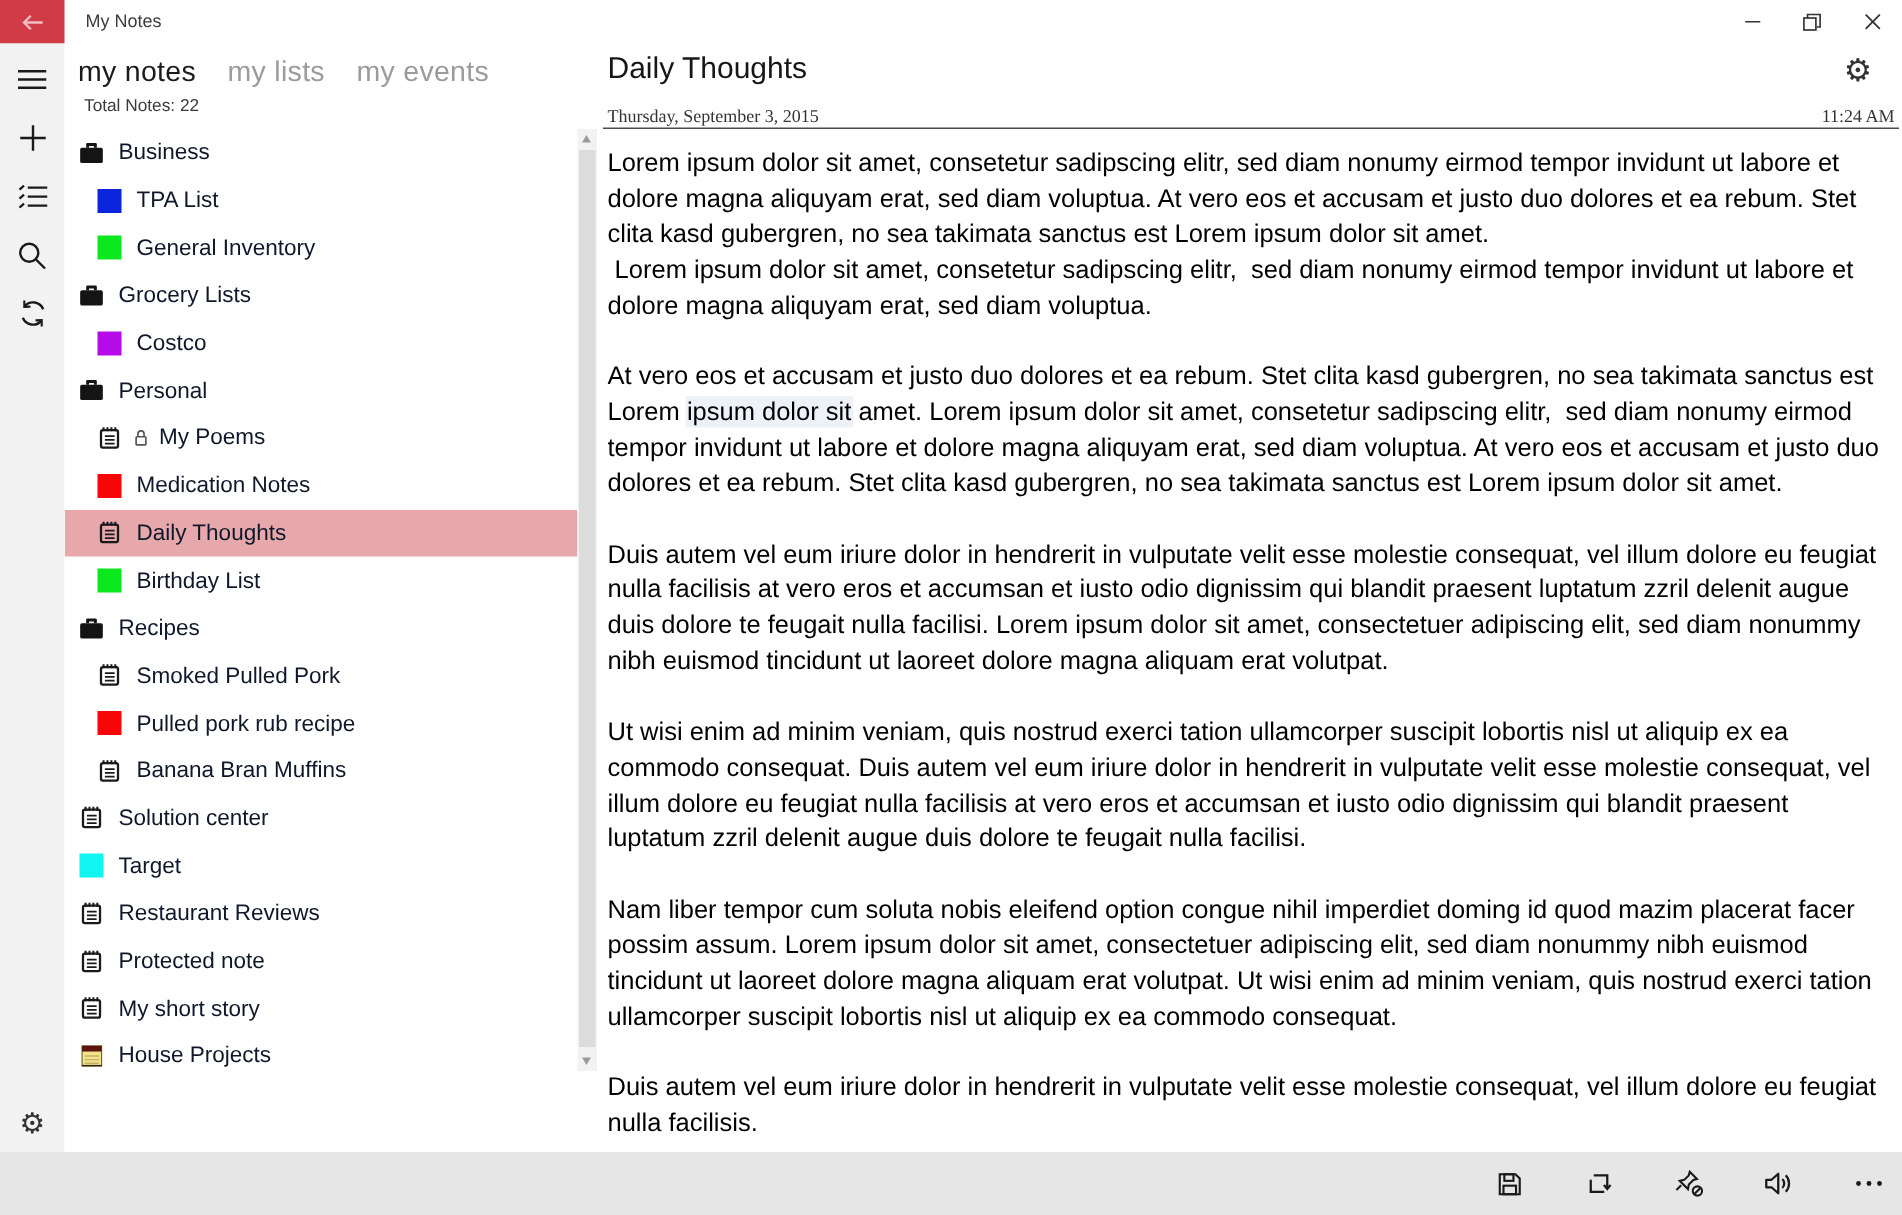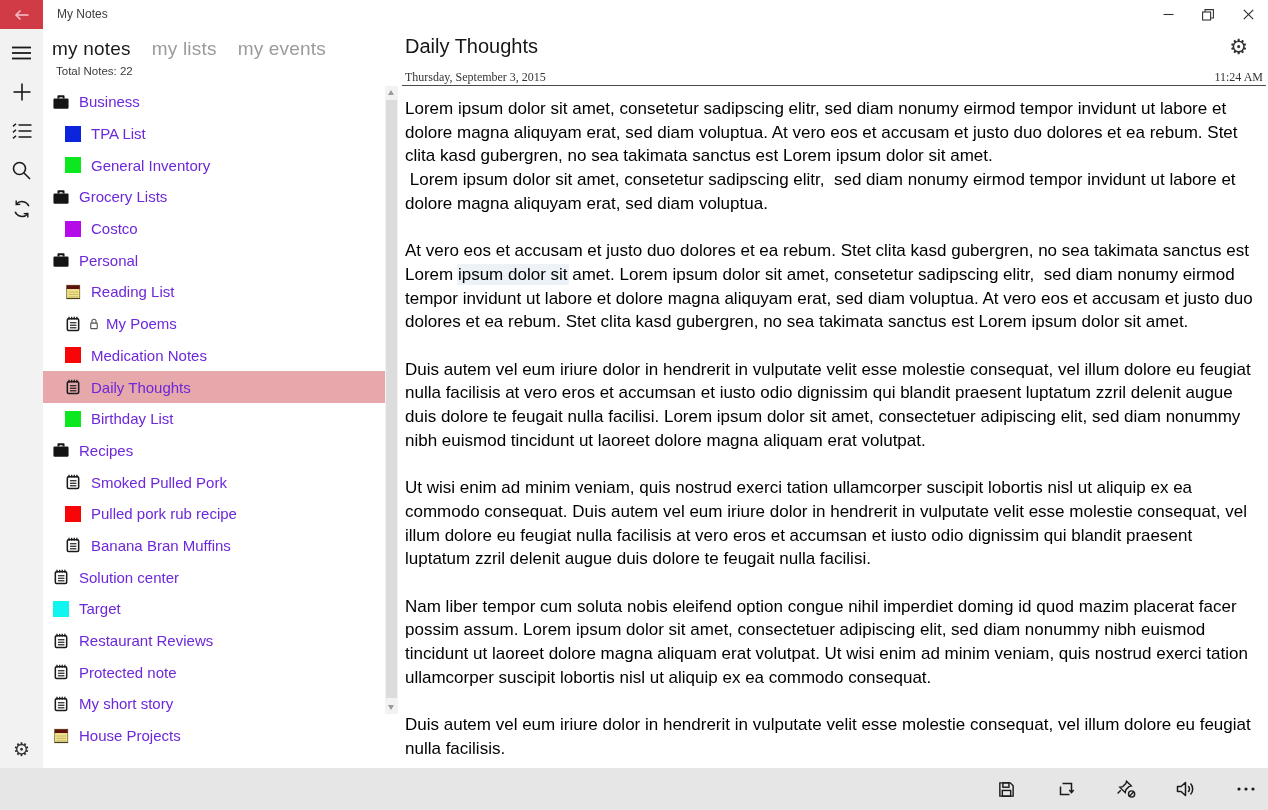--- a/index.html
+++ b/index.html
@@ -26,21 +26,21 @@
   .tabs { display:flex; column-gap:21px; padding:9px 0 0 9px; align-items:baseline; }
   .tab { font-size:19px; color:#9b9b9b; letter-spacing:.2px; }
   .tab.active { color:#1b1b1b; }
   .total-notes { font-size:11.5px; color:#3b3b3b; padding:5px 0 0 13px; }
   .notes-list { position:absolute; left:0; top:57px; width:342px; height:682px; overflow:hidden; }
   .note-row { display:flex; align-items:center; height:31.7px; padding-left:8px; }
   .note-row.lvl1 { padding-left:20px; }
   .note-row.selected { background:var(--selection-pink); }
   .row-icon { width:19px; height:19px; display:inline-flex; align-items:center; justify-content:center; margin-right:9px; flex:0 0 auto; }
   .row-lock { display:none; margin-right:6px; margin-left:-3px; }
-  .row-label { font-size:15px; color:#6d28d9; white-space:nowrap; }
+  .row-label { font-size:15px; color:#0f172a; white-space:nowrap; }
   .sq { width:16px; height:16px; display:inline-block; }
 
   
   .nav-scrollbar { position:absolute; right:0; top:57px; width:13px; height:628px; background:#f2f2f2; }
   .sb-arrow-up { position:absolute; top:4px; left:3px; width:0; height:0;
     border-left:3.5px solid transparent; border-right:3.5px solid transparent; border-bottom:5px solid #9a9a9a; }
   .sb-arrow-down { position:absolute; bottom:4px; left:3px; width:0; height:0;
     border-left:3.5px solid transparent; border-right:3.5px solid transparent; border-top:5px solid #9a9a9a; }
   .sb-thumb { position:absolute; top:14px; left:1px; width:11px; height:598px; background:#dcdcdc; }
 
@@ -193,34 +193,20 @@
           <svg width="18" height="16" viewBox="0 0 20 18" fill="#141414">
     <path d="M7 1.5h6a1 1 0 0 1 1 1V5h-2.2V3.7H8.2V5H6V2.5a1 1 0 0 1 1-1z"></path>
     <rect x="1.5" y="5" width="17" height="11.5" rx="1.4"></rect>
   </svg>
         </span>
 
     <span class="row-label">Personal</span>
   </div>
       <div class="note-row lvl1">
     <span class="row-icon">
-          <svg width="18" height="18" viewBox="0 0 20 20">
-    <rect x="3" y="2.5" width="14.5" height="15" fill="#F0E38C" stroke="#6b5b16" stroke-width="0.8"></rect>
-    <rect x="3" y="2.5" width="14.5" height="4.2" fill="#5C1410"></rect>
-    <line x1="5" y1="10" x2="15.6" y2="10" stroke="#C3B264" stroke-width="1"></line>
-    <line x1="5" y1="12.7" x2="15.6" y2="12.7" stroke="#C3B264" stroke-width="1"></line>
-    <line x1="5" y1="15.4" x2="15.6" y2="15.4" stroke="#C3B264" stroke-width="1"></line>
-    <rect x="3" y="16.6" width="14.5" height="0.9" fill="#2a2313"></rect>
-  </svg>
-        </span>
-
-    <span class="row-label">Reading List</span>
-  </div>
-      <div class="note-row lvl1">
-    <span class="row-icon">
           <svg width="18" height="18" viewBox="0 0 20 20" fill="none" stroke="#1a1a1a">
     <rect x="3.7" y="4.2" width="12.6" height="13" rx="1.4" stroke-width="1.7"></rect>
     <line x1="6.6" y1="8.6" x2="13.8" y2="8.6" stroke-width="1.3"></line>
     <line x1="6.6" y1="11.4" x2="13.8" y2="11.4" stroke-width="1.3"></line>
     <line x1="6.6" y1="14.2" x2="13.8" y2="14.2" stroke-width="1.3"></line>
     <line x1="5.6" y1="2" x2="5.6" y2="5" stroke-width="1.5"></line>
     <line x1="8.5" y1="2" x2="8.5" y2="5" stroke-width="1.5"></line>
     <line x1="11.4" y1="2" x2="11.4" y2="5" stroke-width="1.5"></line>
     <line x1="14.3" y1="2" x2="14.3" y2="5" stroke-width="1.5"></line>
   </svg>

